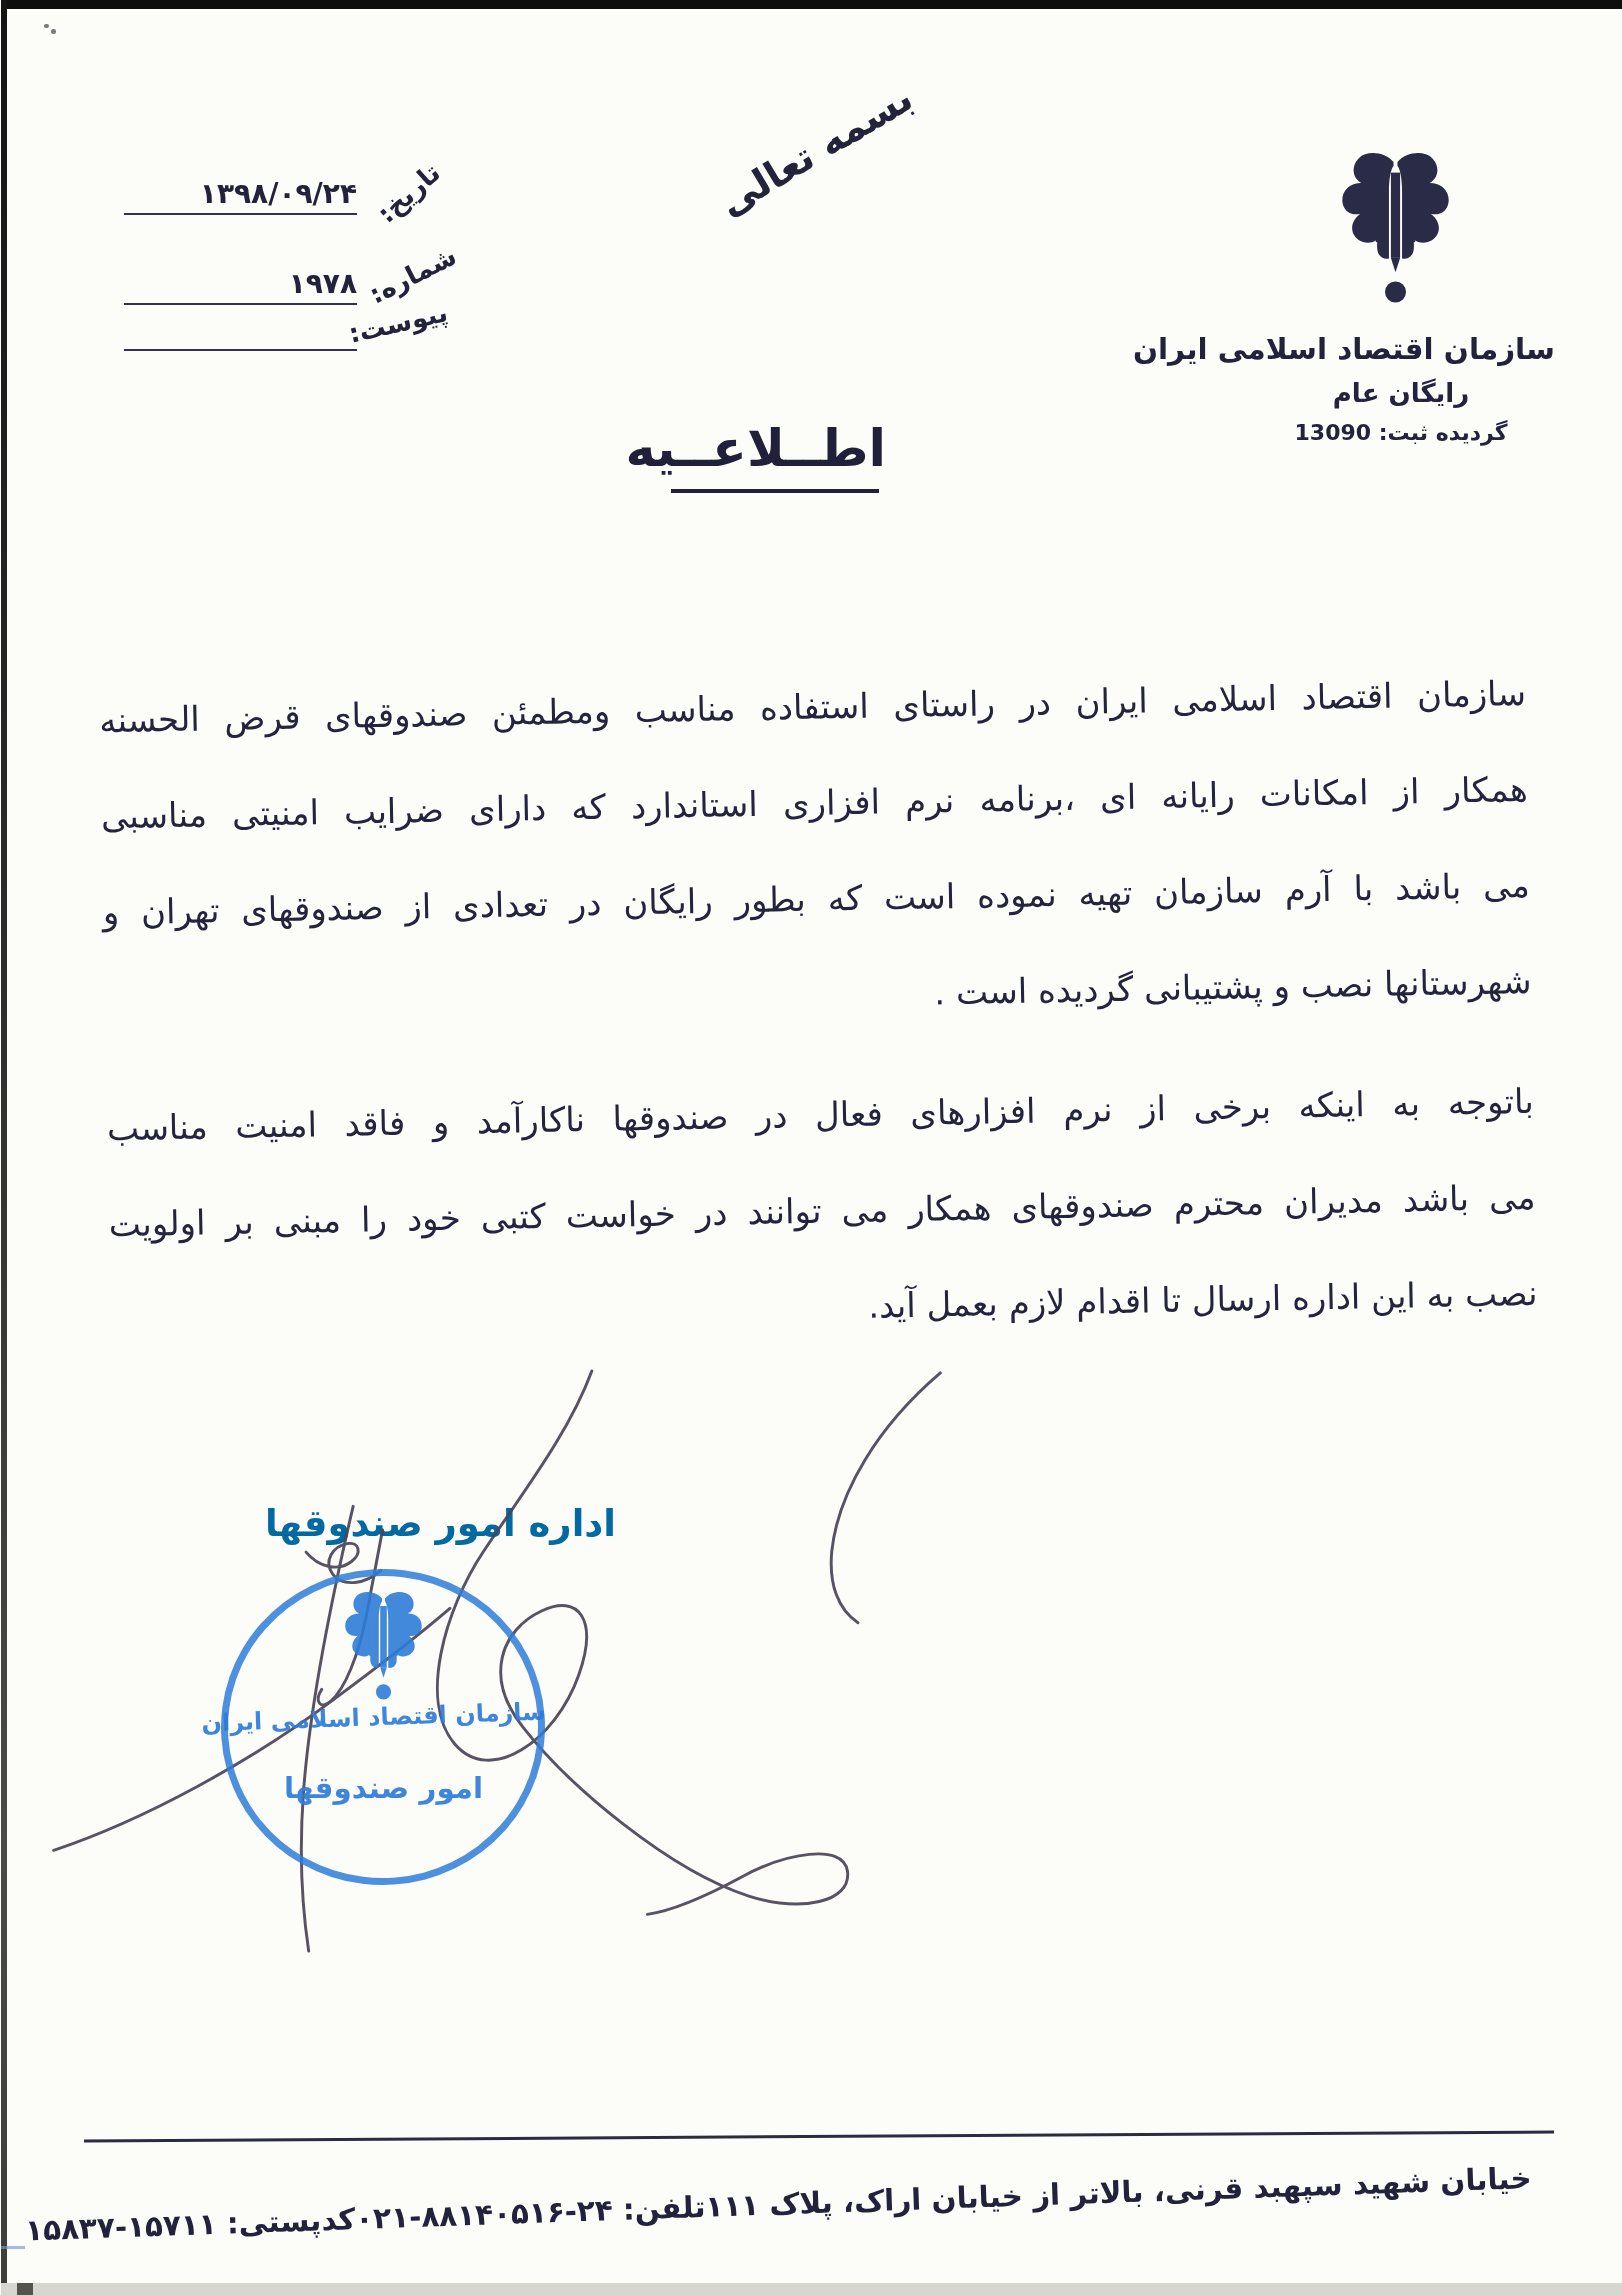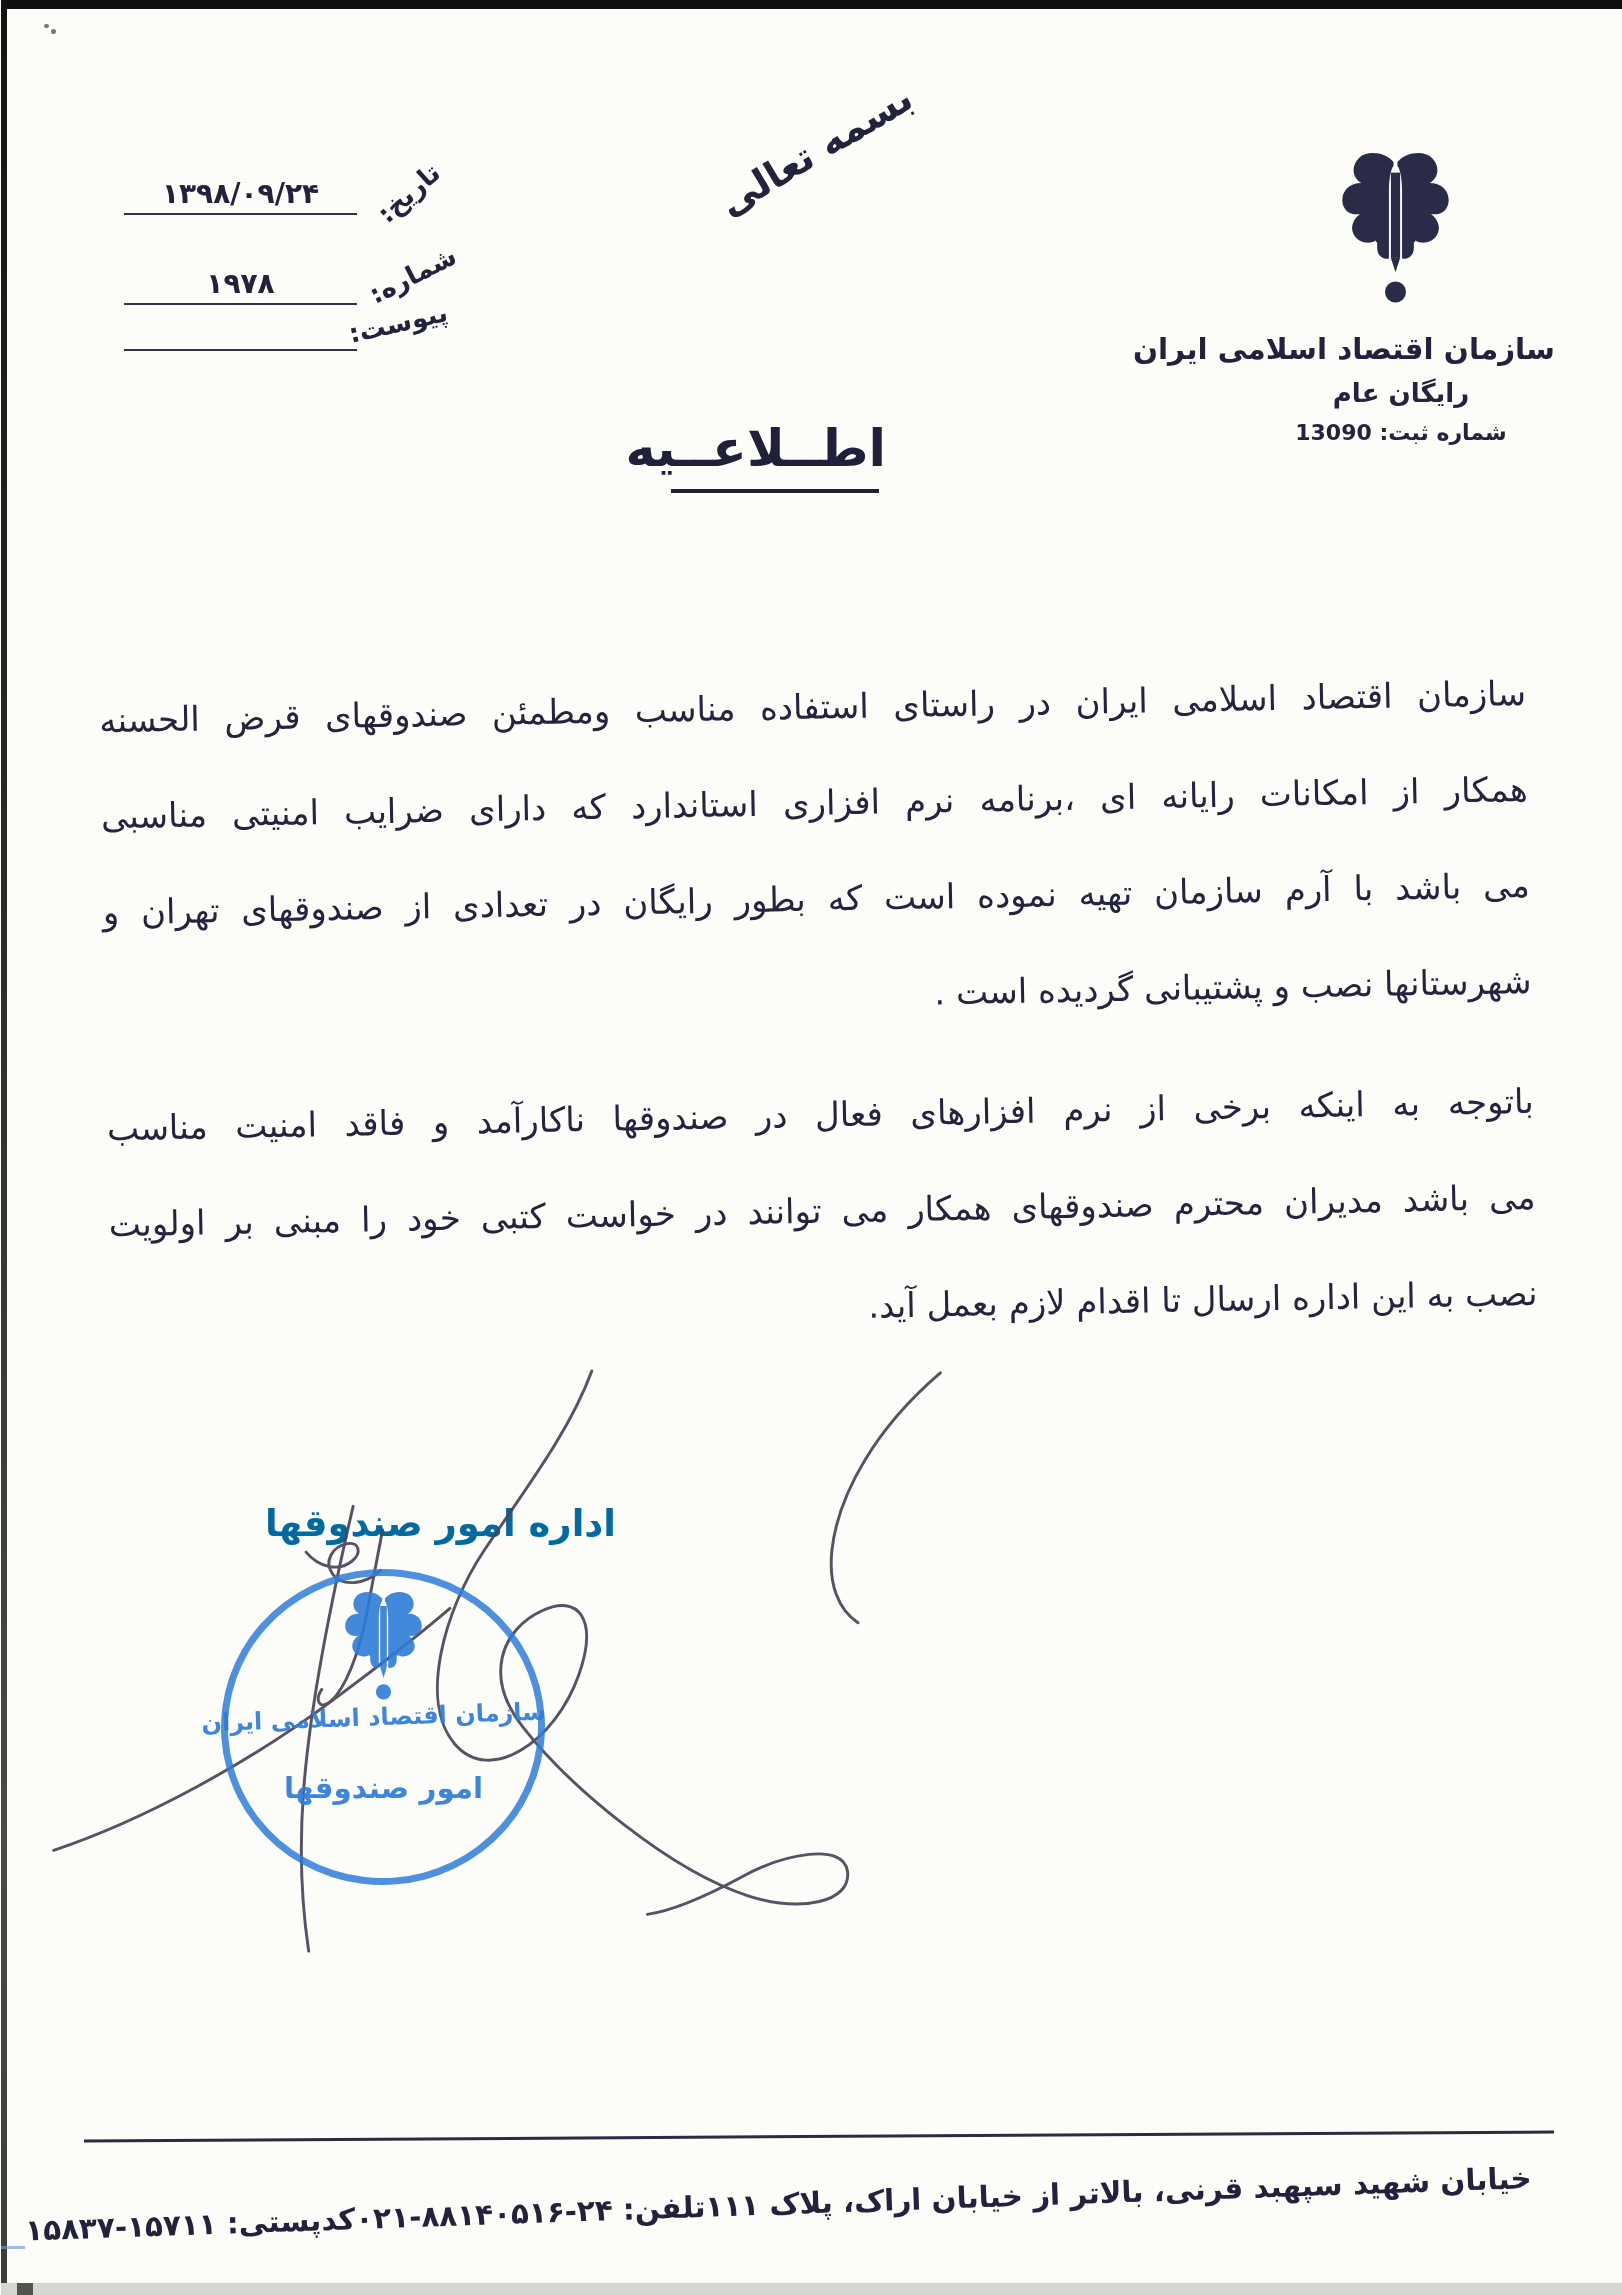--- a/index.html
+++ b/index.html
@@ -37,21 +37,21 @@
     font-size:26px;font-weight:700;color:#23233e;}
   .org-reg{left:1247px;top:420px;width:308px;text-align:center;
     font-size:22px;font-weight:700;color:#23233e;}
 
   
   .fld-label{font-size:26px;font-weight:700;color:#22223c;white-space:nowrap;}
   .lbl-date{left:372px;top:178px;transform:rotate(-42deg);}
   .lbl-number{left:366px;top:260px;transform:rotate(-27deg);}
   .lbl-attachment{left:348px;top:308px;transform:rotate(-13deg);}
   .fld-line{left:124px;width:233px;border-bottom:2.6px solid #32324e;
-    text-align:center;font-size:28px;font-weight:700;color:#22223c;
+    font-size:28px;font-weight:700;color:#22223c;
     padding-bottom:1.3px;height:37px;line-height:37px;}
   .line-date{top:175px;}
   .line-number{top:246px;margin-top:19px;}
   .line-attachment{top:311px;}
 
   
   .doc-title{left:664px;top:419px;width:222px;text-align:right;
     font-size:51px;font-weight:800;color:#20203a;white-space:nowrap;}
   .title-underline{left:671px;top:489px;width:208px;height:3.9px;background:#20203a;}
 
@@ -115,21 +115,21 @@
 <div class="abs speck" style="left:51px;top:29px;"></div>
 
 <div class="abs besmele">بسمه تعالی</div>
 
 <svg class="abs org-logo" viewBox="0 0 200 250">
   <use href="#emblem" fill="currentColor"></use>
 </svg>
 <div class="abs org-name">سازمان اقتصاد اسلامی ایران</div>
 <div class="abs org-type">رایگان عام</div>
 <div class="abs org-reg">
-  <span>شماره ثبت:</span>
+  <span>گردیده ثبت:</span>
   <span class="ltr">13090</span>
 </div>
 
 <div class="abs fld-label lbl-date">تاریخ:</div>
 <div class="abs fld-line line-date">
   <span class="ltr">۱۳۹۸/۰۹/۲۴</span>
 </div>
 <div class="abs fld-label lbl-number">شماره:</div>
 <div class="abs fld-line line-number">
   <span class="ltr">۱۹۷۸</span>

